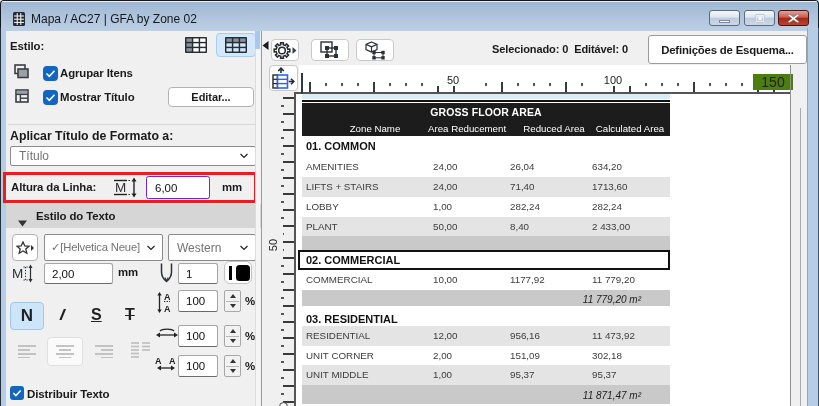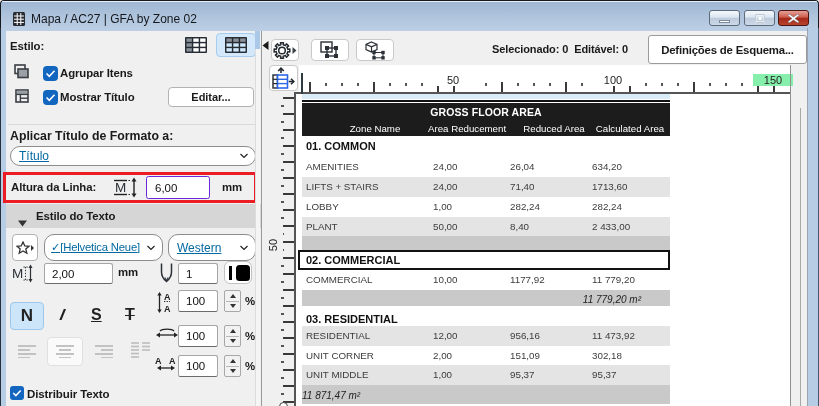--- a/index.html
+++ b/index.html
@@ -10,22 +10,22 @@
   #frame-top{left:0;top:0;width:819px;height:31px;
     background:linear-gradient(#9db6d2,#b0c5dd 55%,#bccfe5);
     border-top:1px solid #15181c;border-left:1px solid #15181c;border-right:1px solid #15181c;box-sizing:border-box;
     border-radius:4px 4px 0 0;}
   #frame-top::after{content:"";position:absolute;left:1px;top:0px;right:1px;height:1px;background:#e9eff7;border-radius:4px 4px 0 0;}
   #frame-left{left:0;top:28px;width:6px;height:378px;background:#b7cde6;border-left:1px solid #26303d;box-sizing:border-box;}
   #frame-right{left:807px;top:28px;width:12px;height:378px;background:#b7cde6;border-right:1px solid #45586e;border-left:1px solid #9aa5b1;box-sizing:border-box;}
   .lbl{position:absolute;font-size:11.4px;font-weight:700;color:#1a1a1a;white-space:nowrap;letter-spacing:-0.1px;}
   .btn{position:absolute;background:#fff;border:1px solid #b3b3b3;border-radius:4px;box-sizing:border-box;
        display:flex;align-items:center;justify-content:center;font-size:11px;font-weight:700;color:#1a1a1a;letter-spacing:-0.05px;}
-  .combo{position:absolute;background:#fff;border:1px solid #8c8c8c;border-radius:10px;box-sizing:border-box;
-       display:flex;align-items:center;font-size:12px;color:#0369a1;text-decoration:underline;}
+  .combo{position:absolute;background:#fff;border:1px solid #8c8c8c;border-radius:2px;box-sizing:border-box;
+       display:flex;align-items:center;font-size:12px;color:#737373;}
   .combo .chev{position:absolute;right:7px;top:50%;margin-top:-4px;width:8px;height:8px;}
   .chev svg{display:block;}
   .input{position:absolute;background:#fff;border:1px solid #a6a6a6;border-bottom:1.5px solid #6b6b6b;border-radius:2.5px;box-sizing:border-box;
        display:flex;align-items:center;font-size:11.5px;color:#111;}
   .cb{position:absolute;width:15px;height:15px;background:#1366c0;border-radius:4px;}
   .cb svg{display:block;}
   .spin{position:absolute;width:17px;height:21px;background:#f2f2f2;border:1px solid #a8a8a8;border-radius:2px;box-sizing:border-box;}
   .spin::after{content:"";position:absolute;left:1px;right:1px;top:50%;height:1px;background:#b8b8b8;}
   .spin .up,.spin .dn{position:absolute;left:0;width:100%;height:50%;display:flex;align-items:center;justify-content:center;}
   .spin .up{top:0;}.spin .dn{bottom:0;}
@@ -433,21 +433,21 @@
       <div class="tick" style="left: 362px; top: 18px; width: 1.5px; height: 2.5px; position: absolute; background: rgb(85, 85, 85);"></div>
       <div class="tick" style="left: 378px; top: 18px; width: 1.5px; height: 2.5px; position: absolute; background: rgb(85, 85, 85);"></div>
       <div class="tick" style="left: 394px; top: 17px; width: 1.5px; height: 14px; position: absolute; background: rgb(58, 58, 58);"></div>
       <div class="tick" style="left: 410px; top: 18px; width: 1.5px; height: 2.5px; position: absolute; background: rgb(85, 85, 85);"></div>
       <div class="tick" style="left: 426px; top: 18px; width: 1.5px; height: 2.5px; position: absolute; background: rgb(85, 85, 85);"></div>
       <div class="tick" style="left: 442px; top: 18px; width: 1.5px; height: 2.5px; position: absolute; background: rgb(85, 85, 85);"></div>
       <div class="tick" style="left: 458px; top: 17px; width: 1.5px; height: 14px; position: absolute; background: rgb(58, 58, 58);"></div>
       <div class="tick" style="left: 474px; top: 13px; width: 1.5px; height: 18px; position: absolute; background: rgb(58, 58, 58);"></div>
       <div style="position: absolute; top: 9px; width: 40px; text-align: center; font-size: 11px; color: rgb(34, 34, 34); left: 134px; background: rgb(255, 255, 255);">50</div>
       <div style="position: absolute; top: 9px; width: 40px; text-align: center; font-size: 11px; color: rgb(34, 34, 34); left: 294px; background: rgb(255, 255, 255);">100</div>
-      <div style="position: absolute; top: 9px; width: 40px; text-align: center; font-size: 11px; color: rgb(34, 34, 34); left: 454px; background: #86efac;">150</div>
+      <div style="position: absolute; top: 9px; width: 40px; text-align: center; font-size: 14px; color: rgb(34, 34, 34); left: 454px; background: #4d7c0f;">150</div>
     </div>
   <div class="abs" style="left:294px;top:92px;width:497px;height:1.5px;background:#555;"></div>
 
   <div class="btn" style="left:269px;top:65px;width:29px;height:26px;border-radius:4px;border-color:#c9c9c9;">
     <svg width="23" height="22" viewBox="0 0 23 22">
       <g fill="#fff">
         <rect x="1" y="8" width="4.5" height="13" stroke="#23282e" stroke-width="1.4"></rect>
         <rect x="5.5" y="8" width="10" height="13" stroke="#2b66e8" stroke-width="1.6"></rect>
       </g>
       <g stroke="#23282e" stroke-width="1.2">
@@ -569,20 +569,20 @@
       <div style="position: absolute; left: 10px; top: 256px; font-size: 9.8px; font-weight: normal; color: rgb(60, 60, 60); white-space: nowrap;">UNIT CORNER</div>
       <div style="position: absolute; left: 137px; top: 256px; font-size: 9.8px; font-weight: normal; color: rgb(60, 60, 60); white-space: nowrap;">2,00</div>
       <div style="position: absolute; left: 214px; top: 256px; font-size: 9.8px; font-weight: normal; color: rgb(60, 60, 60); white-space: nowrap;">151,09</div>
       <div style="position: absolute; left: 296px; top: 256px; font-size: 9.8px; font-weight: normal; color: rgb(60, 60, 60); white-space: nowrap;">302,18</div>
       <div style="position: absolute; left: 6px; top: 271px; width: 368px; height: 20px; background: rgb(228, 228, 228);"></div>
       <div style="position: absolute; left: 10px; top: 275px; font-size: 9.8px; font-weight: normal; color: rgb(60, 60, 60); white-space: nowrap;">UNIT MIDDLE</div>
       <div style="position: absolute; left: 137px; top: 275px; font-size: 9.8px; font-weight: normal; color: rgb(60, 60, 60); white-space: nowrap;">1,00</div>
       <div style="position: absolute; left: 214px; top: 275px; font-size: 9.8px; font-weight: normal; color: rgb(60, 60, 60); white-space: nowrap;">95,37</div>
       <div style="position: absolute; left: 296px; top: 275px; font-size: 9.8px; font-weight: normal; color: rgb(60, 60, 60); white-space: nowrap;">95,37</div>
       <div style="position: absolute; left: 6px; top: 291px; width: 368px; height: 19px; background: rgb(201, 201, 201);"></div>
-      <div style="position: absolute; left: 6px; top: 296px; width: 339px; text-align: left; font-size: 10px; font-style: italic; color: rgb(34, 34, 34);">11 871,47 m²</div>
+      <div style="position: absolute; left: 6px; top: 296px; width: 339px; text-align: right; font-size: 10px; font-style: italic; color: rgb(34, 34, 34);">11 871,47 m²</div>
     </div>
 
   <div class="abs" style="left:790px;top:65px;width:1px;height:341px;background:#909090;"></div>
   <div class="abs" style="left:800px;top:108px;width:1px;height:298px;background:#a8a8a8;"></div>
   <div class="abs" style="left:279px;top:402px;width:9px;height:9px;border:1.5px solid #444;border-radius:50%;box-sizing:border-box;background:#fff;"></div>
   <div id="frame-right" class="abs"></div>
 </div>
 
 </body></html>

